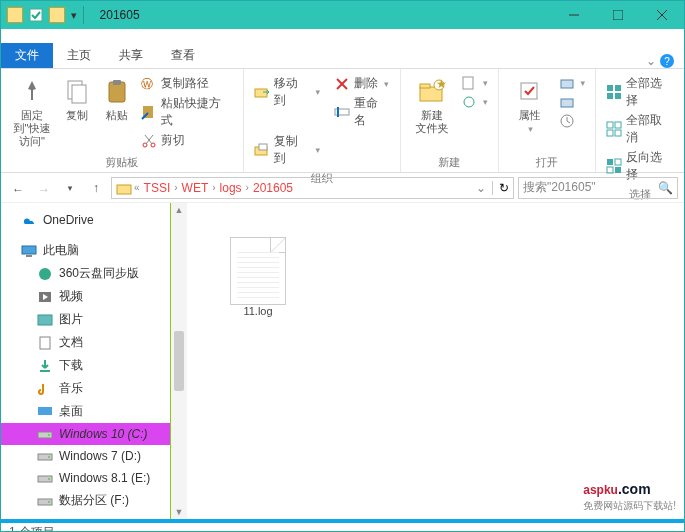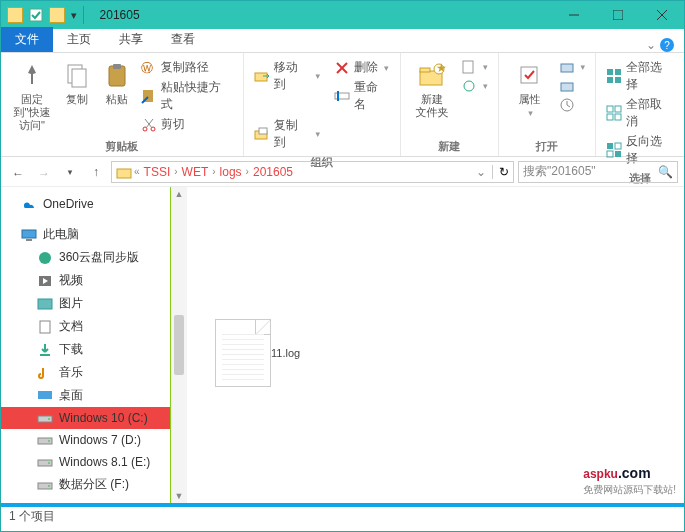--- a/index.html
+++ b/index.html
@@ -4,49 +4,49 @@
 <style>
 *{box-sizing:border-box;margin:0;padding:0;font-family:"Microsoft YaHei","Segoe UI",sans-serif;font-size:12px;}
 body{width:685px;height:532px;background:#fff;border:1px solid #2aa;overflow:hidden;position:relative;}
 .titlebar{height:28px;background:#2ec4b6;display:flex;align-items:center;color:#222;}
 .titlebar .qat{display:flex;gap:6px;padding:0 6px;align-items:center;}
 .titlebar .qat .qicon{width:16px;height:16px;background:#ffe08a;border:1px solid #c9a227;}
 .titlebar .title{padding:0 10px;color:#222;}
 .titlebar .spacer{flex:1;}
 .titlebar .winbtns{display:flex;}
 .titlebar .winbtns div{width:44px;height:28px;display:flex;align-items:center;justify-content:center;}
-.tabs{height:24px;background:#fff;display:flex;align-items:flex-end;border-bottom:1px solid #ddd;}
+.tabs{height:40px;background:#fff;display:flex;align-items:flex-end;border-bottom:1px solid #ddd;}
 .tabs .tab{padding:4px 14px;color:#444;}
 .tabs .tab.active{background:#1976d2;color:#fff;}
 .tabs .help{margin-left:auto;padding:0 10px;display:flex;align-items:center;gap:4px;color:#666;}
 .ribbon{height:104px;background:#fff;border-bottom:1px solid #ddd;display:flex;}
 .rgroup{border-right:1px solid #e8e8e8;padding:4px 8px 0 8px;display:flex;flex-direction:column;}
 .rgroup .items{flex:1;display:flex;gap:4px;align-items:flex-start;}
-.rgroup .glabel{text-align:center;color:#777;font-size:11px;padding:2px 0;font-weight:bold;}
+.rgroup .glabel{text-align:center;color:#777;font-size:11px;padding:2px 0;}
 .bigbtn{width:46px;display:flex;flex-direction:column;align-items:center;gap:2px;padding:4px 2px;}
 .bigbtn .bicon{width:30px;height:30px;}
 .bigbtn .blbl{text-align:center;font-size:11px;line-height:13px;color:#555;}
 .smallcol{display:flex;flex-direction:column;gap:3px;padding:2px;}
 .smallrow{display:flex;align-items:center;gap:4px;color:#555;font-size:11px;}
 .smallrow .sicon{width:16px;height:16px;}
 .addrbar{height:30px;border-bottom:1px solid #eee;display:flex;align-items:center;padding:0 6px;gap:4px;}
 .navbtn{width:22px;height:22px;display:flex;align-items:center;justify-content:center;color:#555;}
 .pathbox{flex:1;height:22px;border:1px solid #ccc;display:flex;align-items:center;padding:0 4px;gap:2px;}
 .pathbox .sep{color:#888;font-size:10px;}
 .pathbox .crumb{color:#ef4444;padding:0 2px;}
 .pathbox .ref{margin-left:auto;color:#888;}
 .searchbox{width:160px;height:22px;border:1px solid #ccc;display:flex;align-items:center;padding:0 4px;color:#888;}
 .body{display:flex;height:316px;}
 .nav{width:170px;border-right:1px solid #84cc16;overflow:hidden;padding:6px 0;}
 .nav .item{display:flex;align-items:center;gap:6px;padding:3px 10px 3px 20px;color:#333;}
-.nav .item.selected{background:#ef4444;}
+.nav .item.selected{background:#d946ef;font-style:italic;}
 .nav .item.l2{padding-left:36px;}
 .nav .nicon{width:16px;height:16px;}
 .content{flex:1;padding:18px 28px;display:flex;position:relative;}
-.fileitem{width:86px;display:flex;flex-direction:row;align-items:center;margin-top:16px;}
+.fileitem{width:86px;display:flex;flex-direction:column;align-items:center;margin-top:16px;}
 .fileicon{width:56px;height:68px;background:#fff;border:1px solid #ccc;position:relative;}
 .fileicon::before{content:"";position:absolute;top:0;right:0;width:14px;height:14px;background:linear-gradient(135deg,#fff 0,#fff 48%,#ccc 52%,#fff 54%);border-left:1px solid #ccc;border-bottom:1px solid #ccc;}
 .fileicon .lines{position:absolute;top:14px;left:6px;right:6px;bottom:6px;background:repeating-linear-gradient(#eee 0,#eee 1px,transparent 1px,transparent 5px);}
 .filelabel{font-size:11px;color:#444;}
 .status{height:22px;border-top:4px solid #0ea5e9;display:flex;align-items:center;padding:0 8px;color:#555;}
 .chev{font-size:9px;color:#999;margin-left:2px;}
 .watermark{position:absolute;right:8px;bottom:6px;font-size:18px;font-weight:bold;color:#c41e3a;}
 .watermark small{font-size:10px;color:#888;font-weight:normal;display:block;text-align:center;}
 .scrollbar{width:16px;background:#f4f4f4;display:flex;flex-direction:column;align-items:center;justify-content:space-between;padding:2px 0;}
 .scrollbar .thumb{width:10px;height:60px;background:#ccc;border-radius:2px;}

